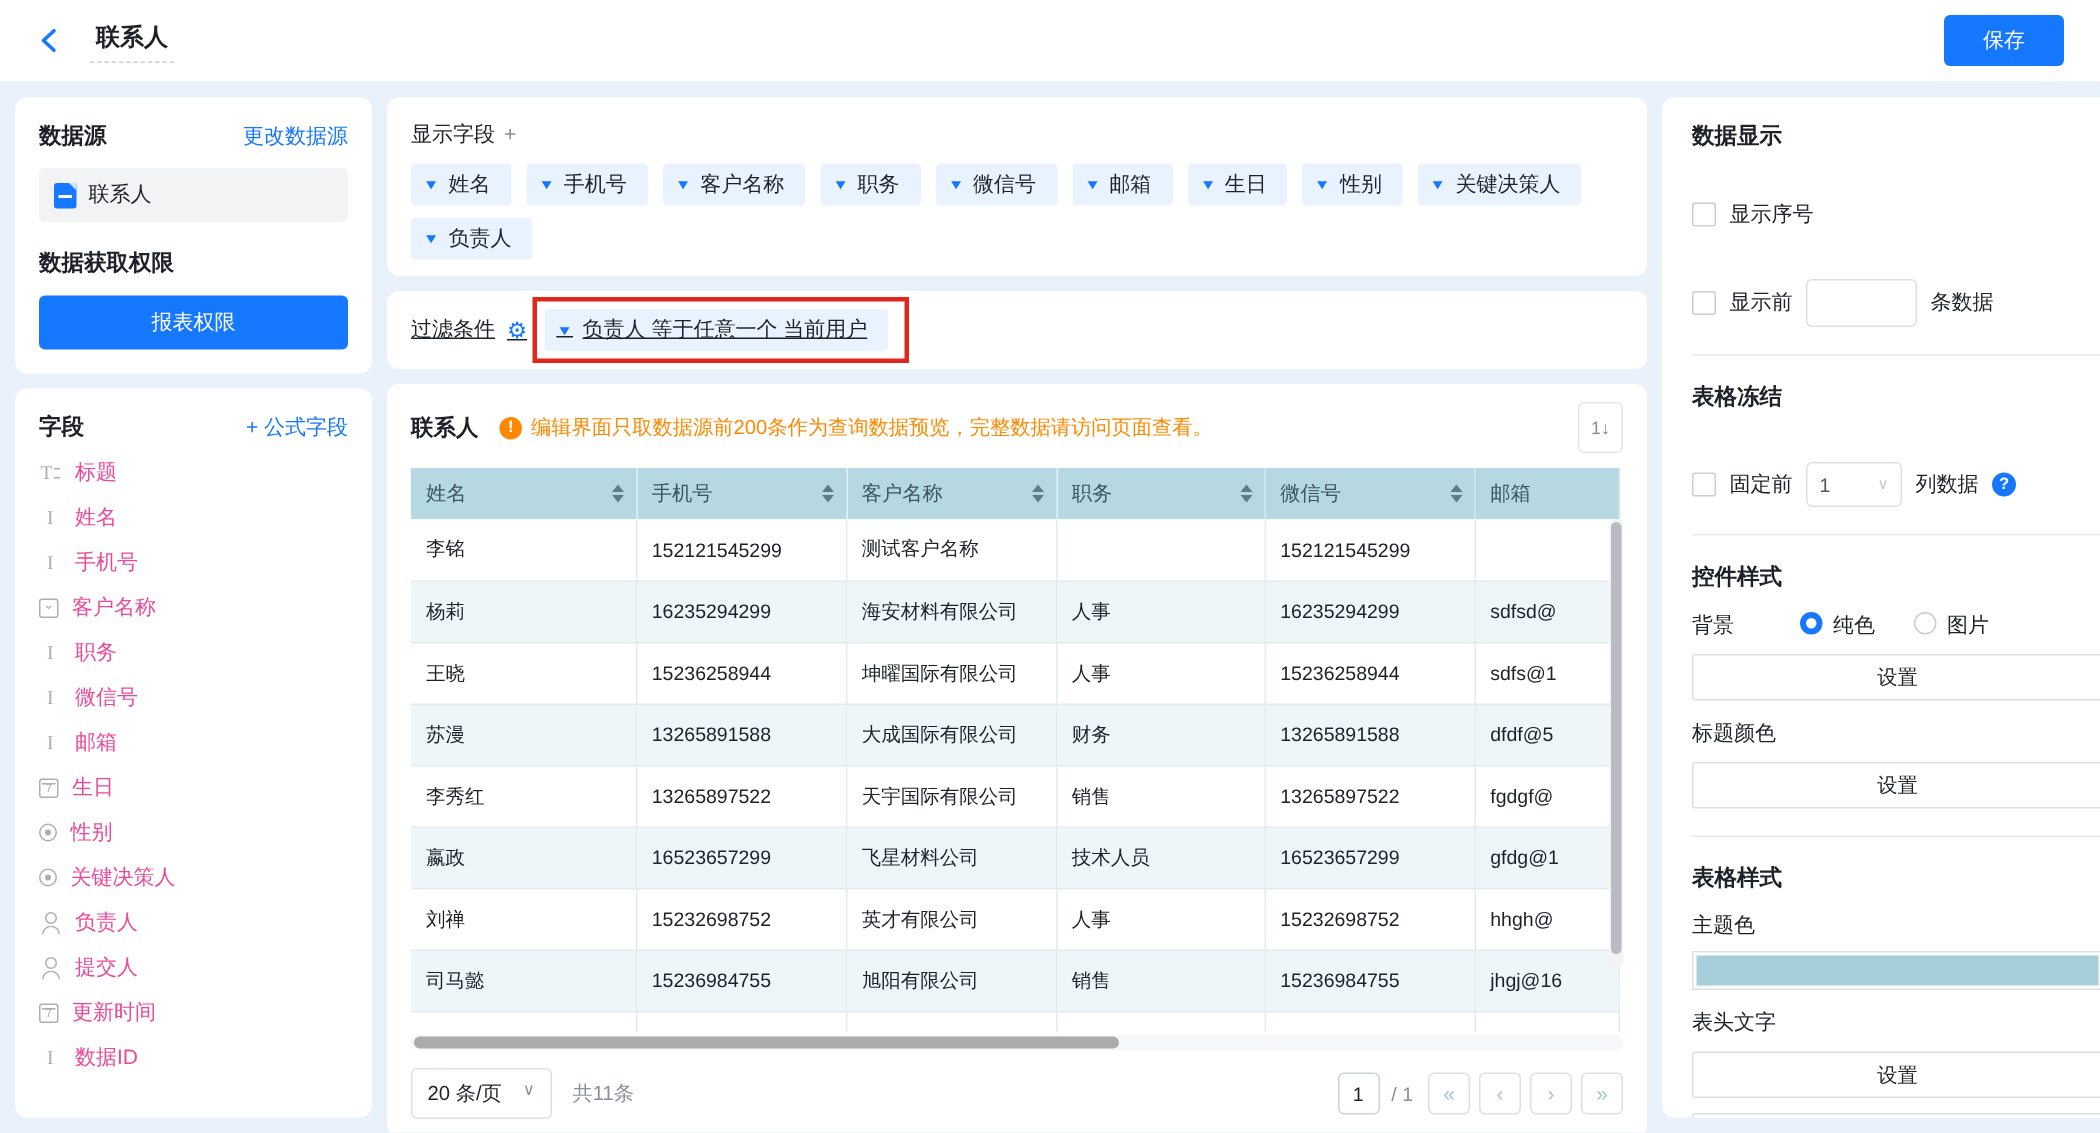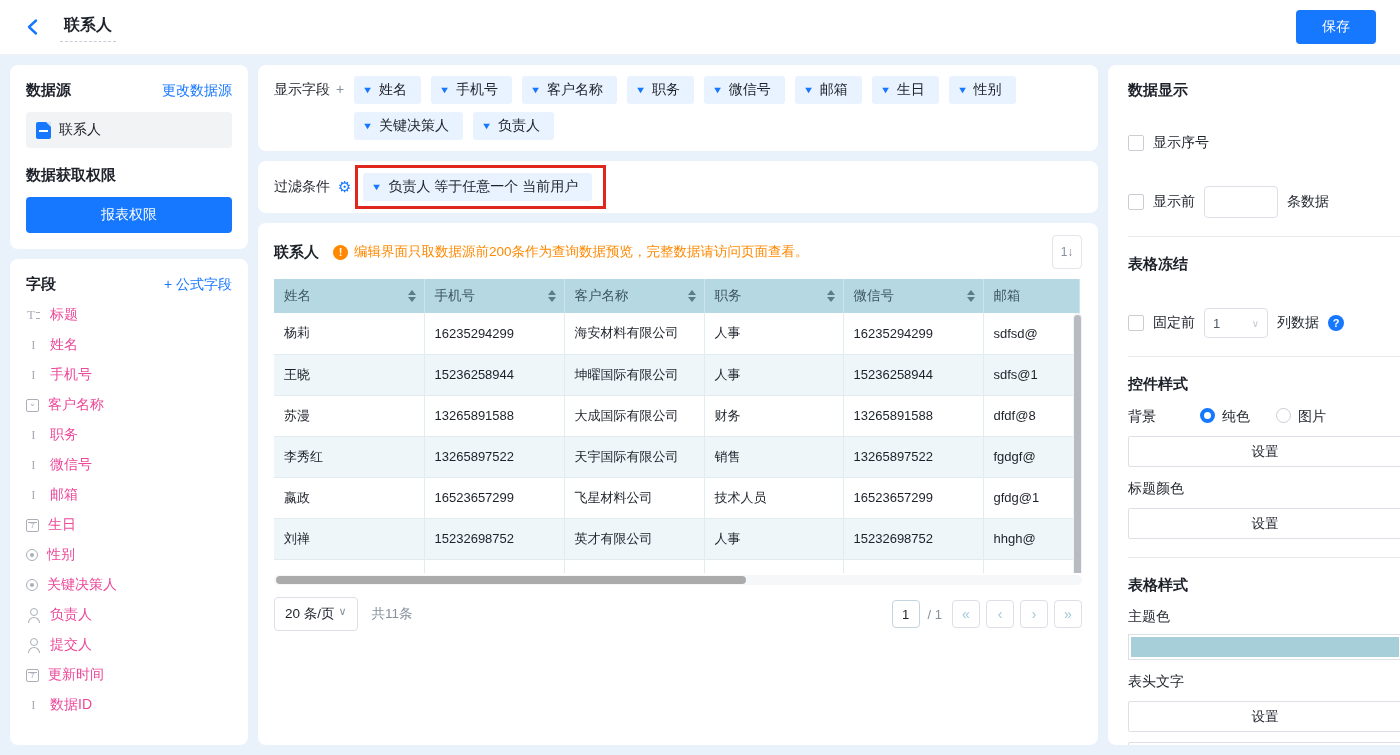--- a/index.html
+++ b/index.html
@@ -51,29 +51,29 @@
   .fi-date::before { content:"7"; font-size:8px; }
   .fi-date::after { content:""; position:absolute; top:2.5px; left:1px; right:1px; height:1px; background:#a9aeb8; }
   .fi-radio { border:1.4px solid #a9aeb8; border-radius:50%; width:12px; height:12px; }
   .fi-radio::before { content:""; width:4px; height:4px; border-radius:50%; background:#a9aeb8; }
   .fi-person { position:relative; }
   .fi-person::before { content:""; position:absolute; top:0; left:4px; width:6px; height:6px;
     border:1.4px solid #a9aeb8; border-radius:50%; }
   .fi-person::after { content:""; position:absolute; bottom:0; left:1.5px; width:10px; height:5px;
     border:1.4px solid #a9aeb8; border-bottom:none; border-radius:6px 6px 0 0; }
   
-  .chips-card { padding:11px 16px; display:flex; gap:10px; }
+  .chips-card { padding:11px 16px; display:flex; gap:10px;flex-direction:column; }
   .chips-label { flex:none; padding-top:5px; display:flex; gap:6px; }
   .plus { color:#86909c; cursor:pointer; }
   .chip-wrap { display:flex; flex-wrap:wrap; gap:8px 10px; }
   .chip { background:#e8f3ff; border-radius:3px; padding:5px 14px 5px 9px;
     display:flex; align-items:center; gap:7px; cursor:pointer; white-space:nowrap; }
   .chip .caret { font-size:9px; color:#1677ff; transform:scaleX(1.25); }
   
-  .filter-card { padding:12px 16px; display:flex; align-items:center; gap:8px; }
+  .filter-card { padding:12px 16px; display:flex; align-items:center; gap:8px;text-decoration:underline; }
   .gear { color:#1677ff; font-size:15px; cursor:pointer; }
   .filter-chip-zone { position:relative; margin-left:4px; }
   .red-box { position:absolute; top:-8px; left:-8px; right:-14px; bottom:-8px;
     border:3px solid #e0271b; pointer-events:none; }
   
   .table-card { padding:12px 16px 12px; flex:1; display:flex; flex-direction:column; }
   .tc-head { display:flex; align-items:center; gap:14px; }
   .tc-title { font-size:15px; font-weight:700; }
   .warn { display:flex; align-items:center; gap:6px; color:#ff8800; font-size:13.5px; }
   .warn-ic { width:15px; height:15px; border-radius:50%; background:#ff8800; color:#fff;
@@ -96,21 +96,21 @@
   .vscroll { position:absolute; right:0; top:34px; width:9px; height:300px;
     background:#f1f3f5; border-radius:4px; }
   .vscroll .thumb { position:absolute; top:2px; left:1px; width:7px; height:96%;
     background:#b8bcc2; border-radius:4px; }
   .hscroll { height:10px; background:#f5f7f8; border-radius:5px; margin-top:2px; position:relative; }
   .hscroll .thumb { position:absolute; left:2px; top:1px; height:8px; width:470px;
     background:#ababab; border-radius:4px; cursor:pointer; }
   
   .pager { margin-top:12px; display:flex; align-items:center; }
   .psize { border:1px solid #dcdfe6; border-radius:4px; padding:7px 10px; display:flex;
-    gap:4px; cursor:pointer; font-size:13.5px; }
+    gap:14px; cursor:pointer; font-size:13.5px; }
   .psize .v { color:#86909c; font-size:11px; }
   .ptotal { margin-left:14px; color:#86909c; font-size:13.5px; }
   .pright { margin-left:auto; display:flex; align-items:center; gap:6px; }
   .pnum { width:28px; height:28px; border:1px solid #c3d4de; border-radius:4px;
     display:flex; align-items:center; justify-content:center; font-size:13px; }
   .pof { color:#86909c; font-size:13px; margin:0 4px 0 2px; }
   .pbtn { width:28px; height:28px; border:1px solid #dcdfe6; border-radius:4px; background:#fff;
     display:flex; align-items:center; justify-content:center; color:#9fc6d6; font-size:14px; cursor:pointer; }
   
   .right-card { height:100%; padding:16px 20px; position:relative; overflow:hidden; }
@@ -329,20 +329,28 @@
                   </span></th>
                 <th style="width: 140px;"><span>微信号</span><span class="sorter">
                     <i class="up"></i>
                     <i class="dn"></i>
                   </span></th>
                 <th style="width: 96px;"><span>邮箱</span></th>
               </tr>
             </thead>
           <tbody>
               <tr>
+                <td>李铭</td>
+                <td>152121545299</td>
+                <td>测试客户名称</td>
+                <td></td>
+                <td>152121545299</td>
+                <td></td>
+              </tr>
+              <tr>
                 <td>杨莉</td>
                 <td>16235294299</td>
                 <td>海安材料有限公司</td>
                 <td>人事</td>
                 <td>16235294299</td>
                 <td>sdfsd@</td>
               </tr>
               <tr>
                 <td>王晓</td>
                 <td>15236258944</td>
@@ -350,21 +358,21 @@
                 <td>人事</td>
                 <td>15236258944</td>
                 <td>sdfs@1</td>
               </tr>
               <tr>
                 <td>苏漫</td>
                 <td>13265891588</td>
                 <td>大成国际有限公司</td>
                 <td>财务</td>
                 <td>13265891588</td>
-                <td>dfdf@8</td>
+                <td>dfdf@5</td>
               </tr>
               <tr>
                 <td>李秀红</td>
                 <td>13265897522</td>
                 <td>天宇国际有限公司</td>
                 <td>销售</td>
                 <td>13265897522</td>
                 <td>fgdgf@</td>
               </tr>
               <tr>
@@ -375,20 +383,28 @@
                 <td>16523657299</td>
                 <td>gfdg@1</td>
               </tr>
               <tr>
                 <td>刘禅</td>
                 <td>15232698752</td>
                 <td>英才有限公司</td>
                 <td>人事</td>
                 <td>15232698752</td>
                 <td>hhgh@</td>
+              </tr>
+              <tr>
+                <td>司马懿</td>
+                <td>15236984755</td>
+                <td>旭阳有限公司</td>
+                <td>销售</td>
+                <td>15236984755</td>
+                <td>jhgj@16</td>
               </tr>
               <tr class="partial">
                 <td></td>
                 <td></td>
                 <td></td>
                 <td></td>
                 <td></td>
                 <td></td>
               </tr>
             </tbody>

